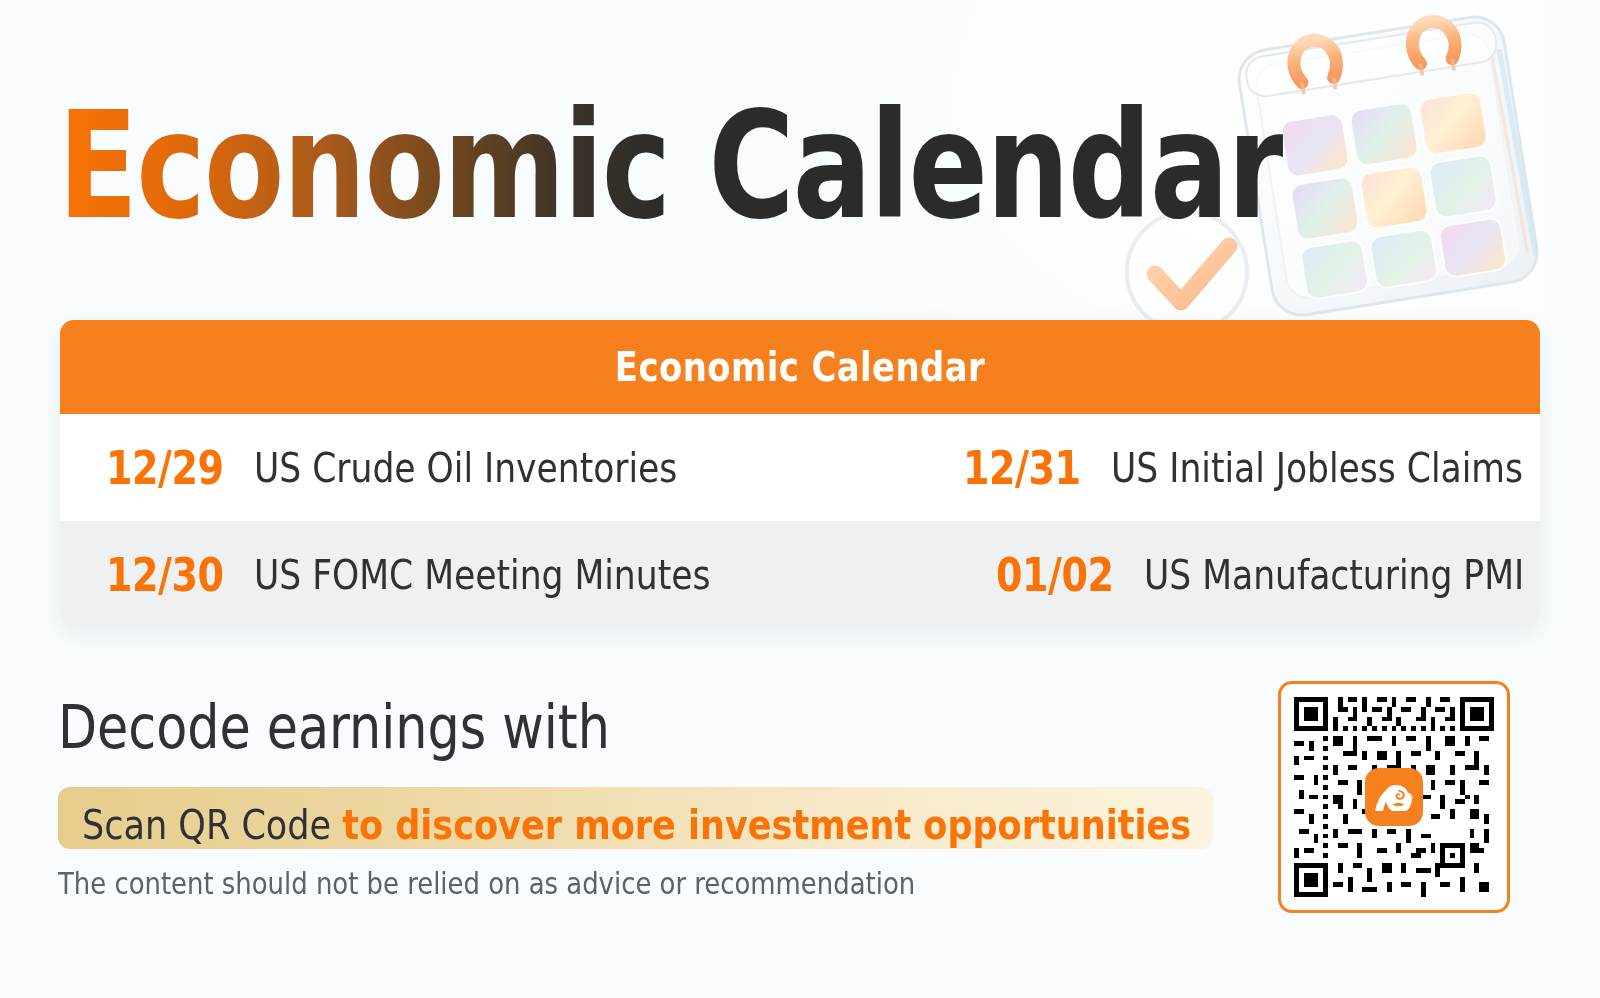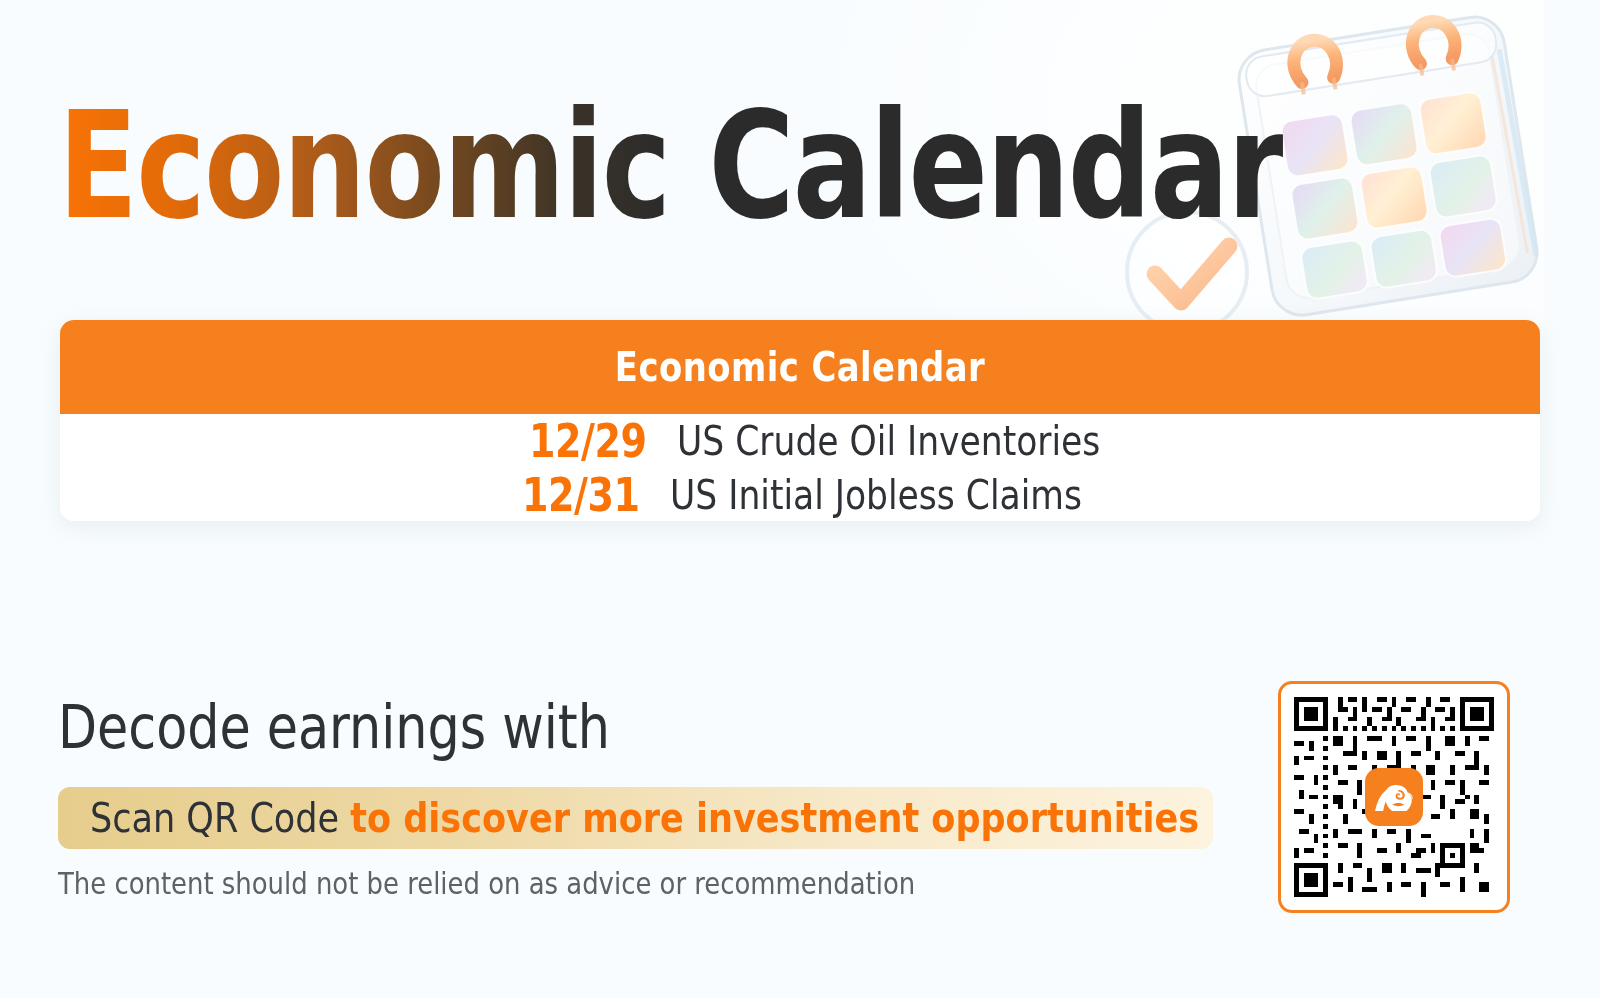--- a/index.html
+++ b/index.html
@@ -70,33 +70,32 @@
     font-weight:bold;
     color:#ffffff;
     letter-spacing:0.5px;
     transform:scaleX(0.94);
   }
 
   .cal-row {
     display:flex;
     height:107px;
     align-items:center;
-    flex-direction:column;
   }
   .cal-row.odd  { background:#ffffff; }
   .cal-row.even { background:#eff0f1; }
 
   .cal-cell {
     flex:0 0 50%;
     display:flex;
     align-items:center;
     height:100%;
   }
   .cal-cell.left  { padding-left:46px; }
-  .cal-cell.right { padding-left:22px; }
+  .cal-cell.right { padding-left:22px;justify-content:flex-end; }
 
   .cal-date {
     font-family:"Liberation Sans Narrow","DejaVu Sans Condensed","Liberation Sans",sans-serif;
     font-size:46px;
     font-weight:bold;
     color:#f97306;
     letter-spacing:-0.5px;
     transform:scaleX(0.92);
     transform-origin:left center;
     width:148px;
@@ -149,22 +148,22 @@
   }
 
   
   .scan-banner {
     position:absolute;
     left:58px; top:787px;
     width:1155px; height:62px;
     border-radius:12px;
     background:linear-gradient(90deg,#e6cd8c 0%,#eed9a6 35%,#f7e9c9 68%,#fdf3de 100%);
     display:flex;
-    align-items:center;
-    padding-left:32px;
+    align-items:flex-end;
+    padding-left:24px;
   }
   .scan-banner-text {
     font-family:"Liberation Sans Narrow","DejaVu Sans Condensed","Liberation Sans",sans-serif;
     font-size:41px;
     font-weight:normal;
     color:#2e3135;
     transform:scaleX(0.95);
     transform-origin:left center;
     white-space:nowrap;
   }
@@ -310,20 +309,30 @@
       <div class="cal-cell left">
         <span class="cal-date">12/29</span>
         <span class="cal-event">US Crude Oil Inventories</span>
       </div>
       <div class="cal-cell right">
         <span class="cal-date">12/31</span>
         <span class="cal-event">US Initial Jobless Claims</span>
       </div>
     </div>
 
+    <div class="cal-row even">
+      <div class="cal-cell left">
+        <span class="cal-date">12/30</span>
+        <span class="cal-event">US FOMC Meeting Minutes</span>
+      </div>
+      <div class="cal-cell right">
+        <span class="cal-date">01/02</span>
+        <span class="cal-event">US Manufacturing PMI</span>
+      </div>
+    </div>
 
   </div>
 
   <div class="decode-line">
     <span class="decode-text">Decode earnings with</span>
 
   </div>
 
   <div class="scan-banner">
     <span class="scan-banner-text">

